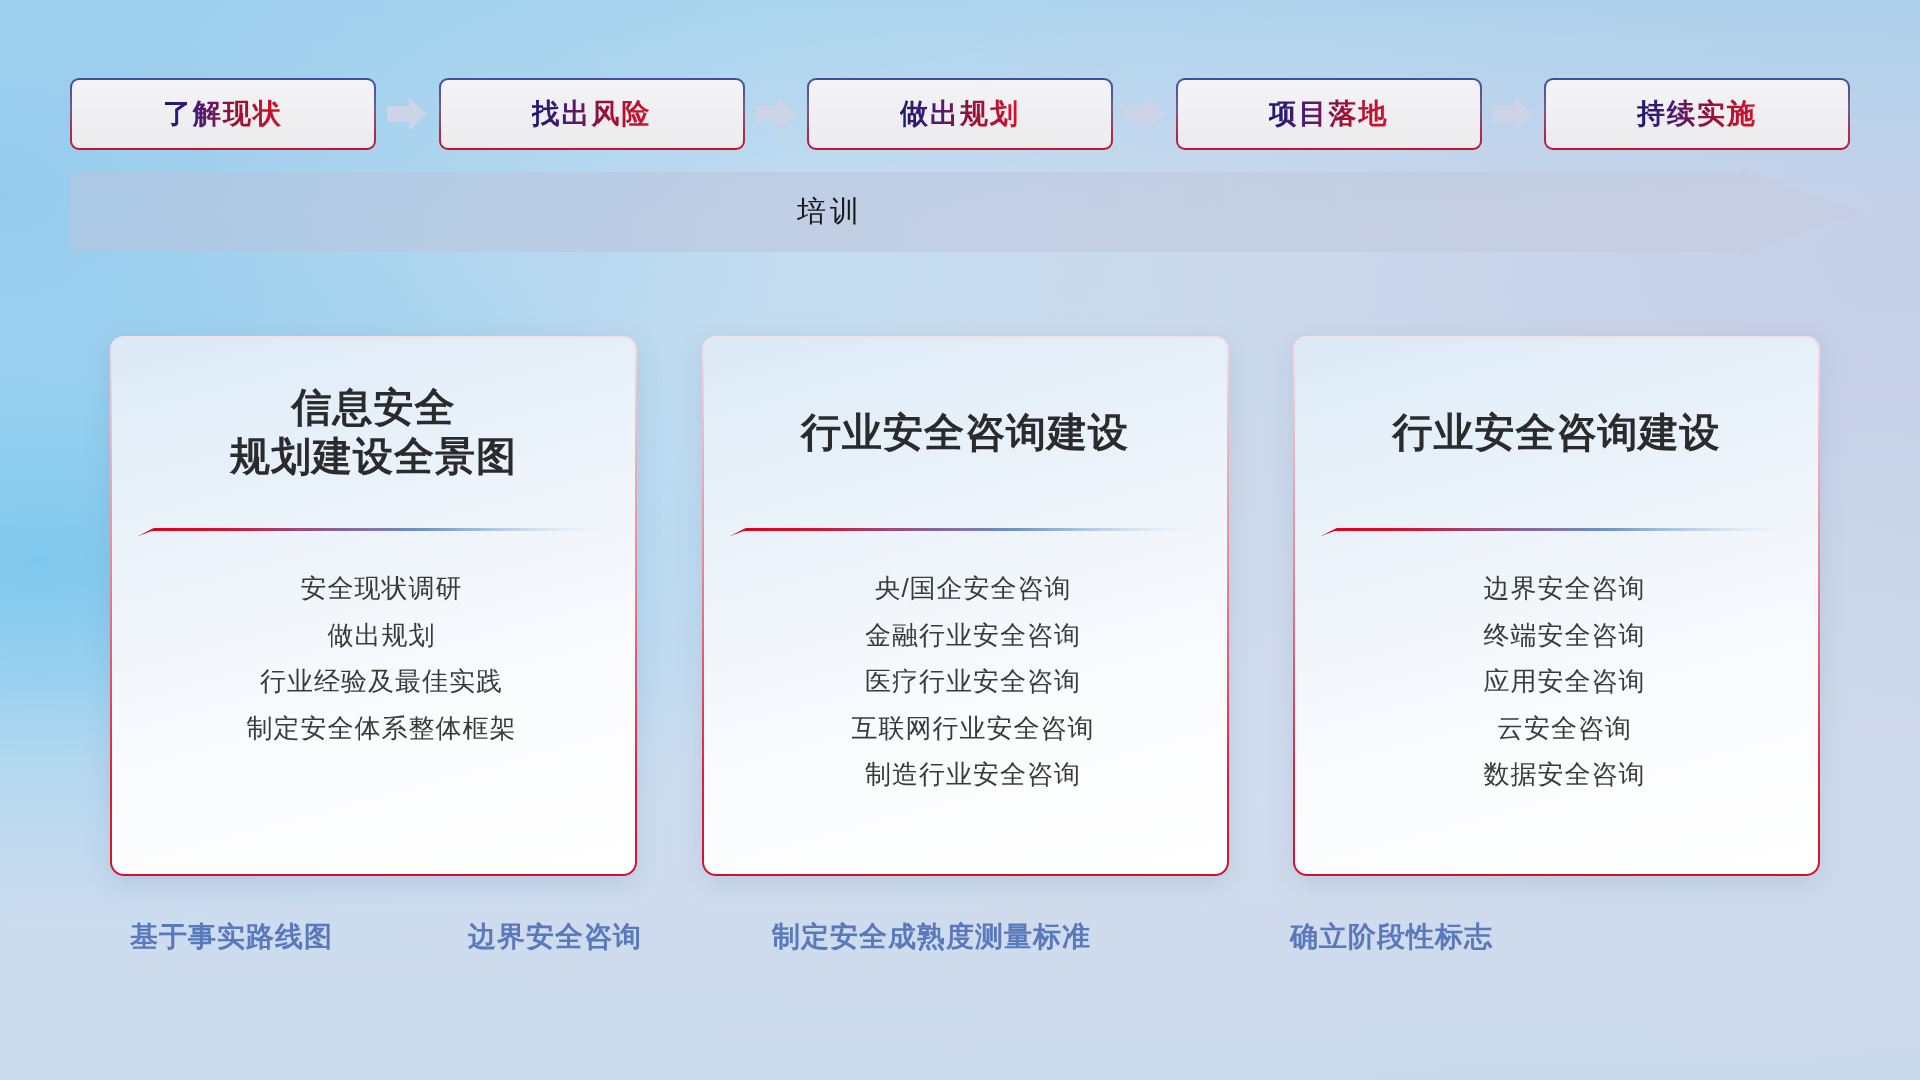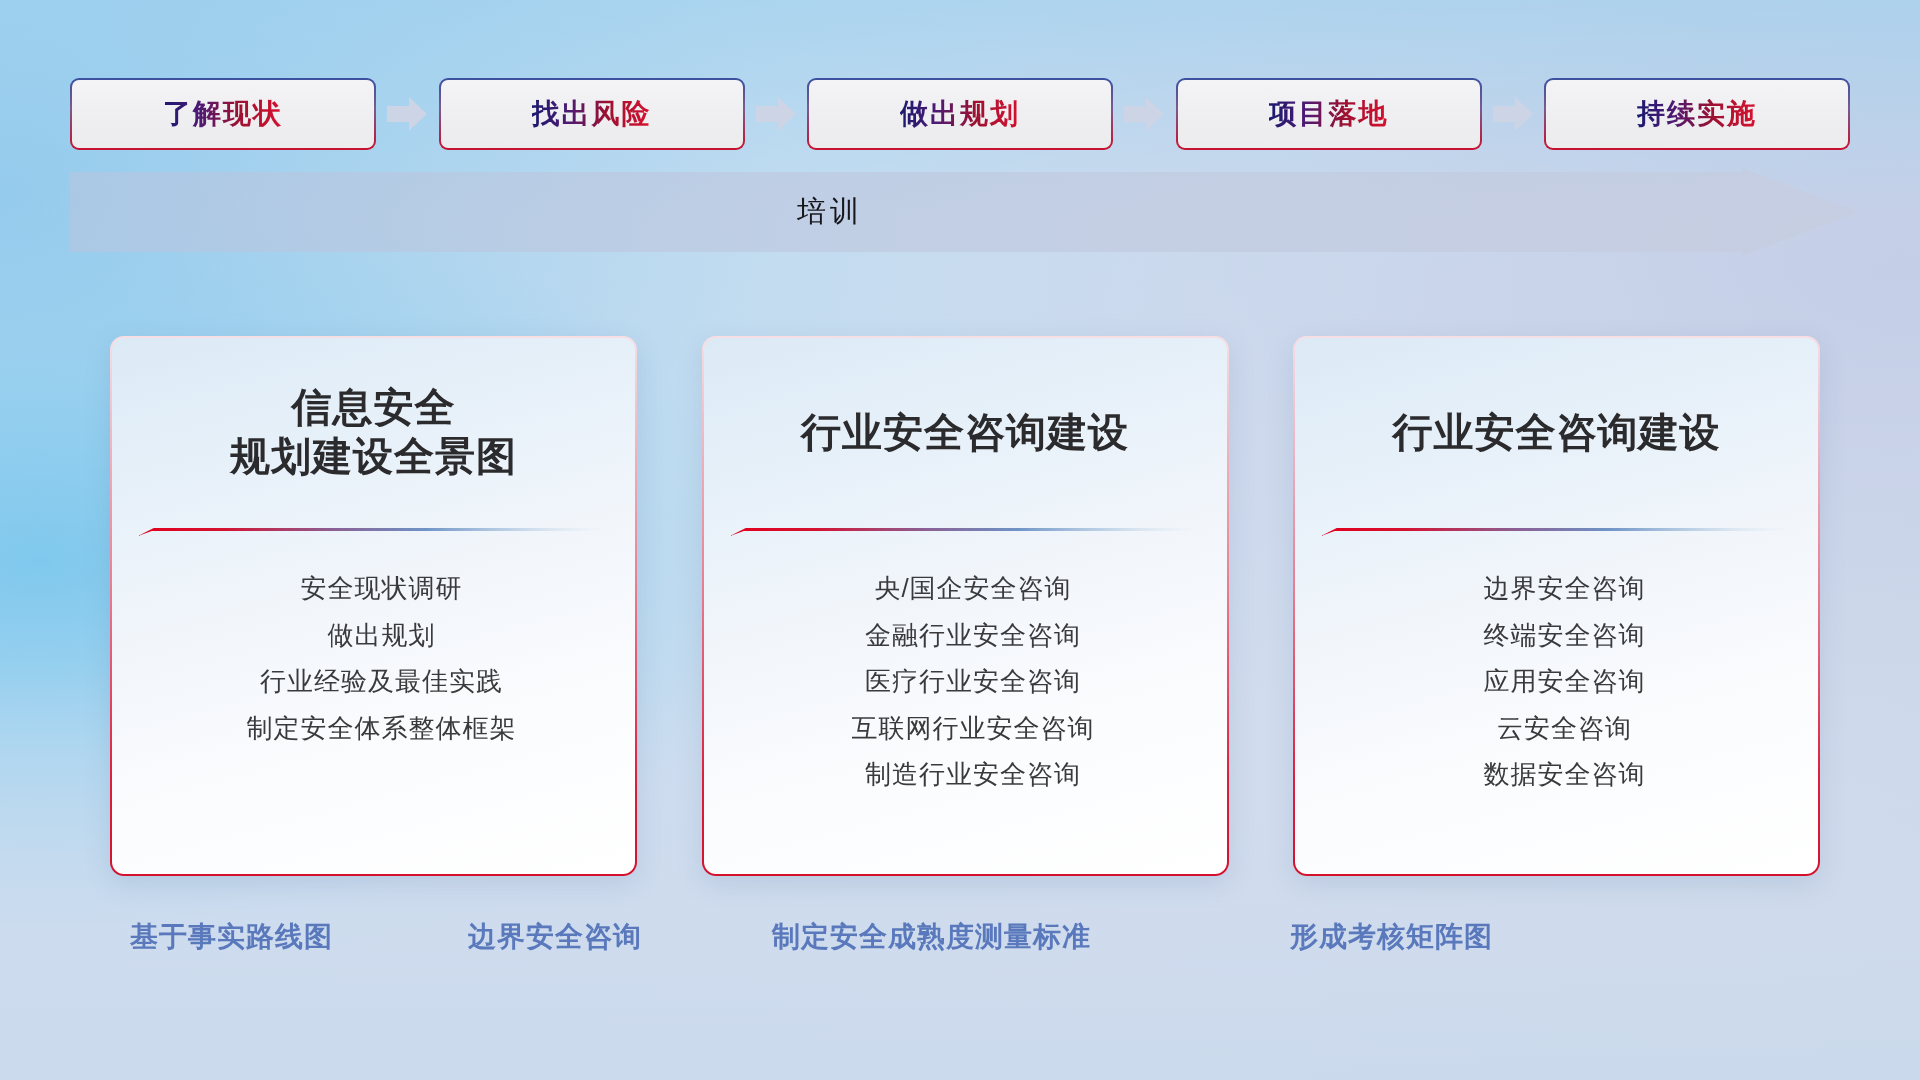--- a/index.html
+++ b/index.html
@@ -361,14 +361,14 @@
       </div>
     </div>
   </div>
 
 </div>
 
 <div id="captions">
   <div class="caption" style="left:130px">基于事实路线图</div>
   <div class="caption" style="left:468px">边界安全咨询</div>
   <div class="caption" style="left:772px">制定安全成熟度测量标准</div>
-  <div class="caption" style="left:1290px">形成考核矩阵图</div>
+  <div class="caption" style="left:1290px">确立阶段性标志</div>
 </div>
 
 </body></html>

